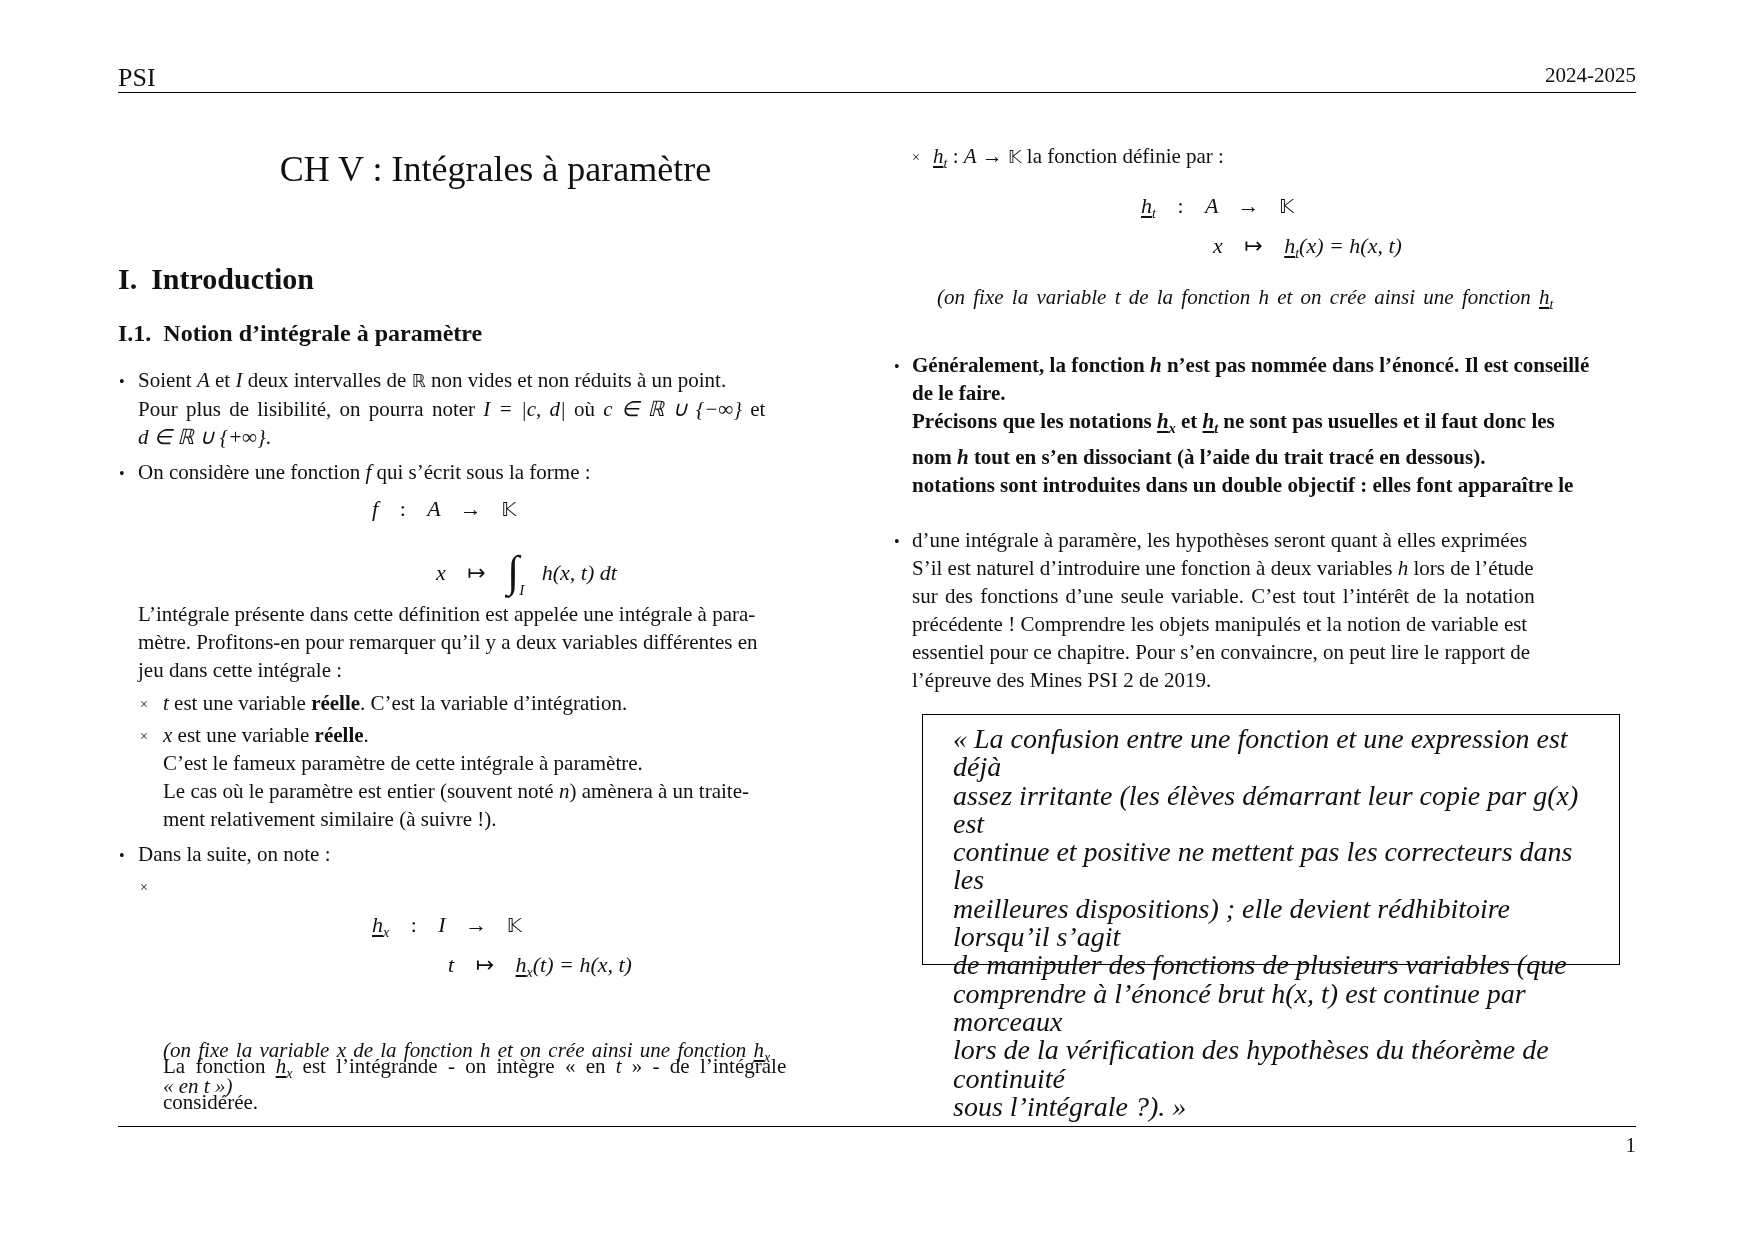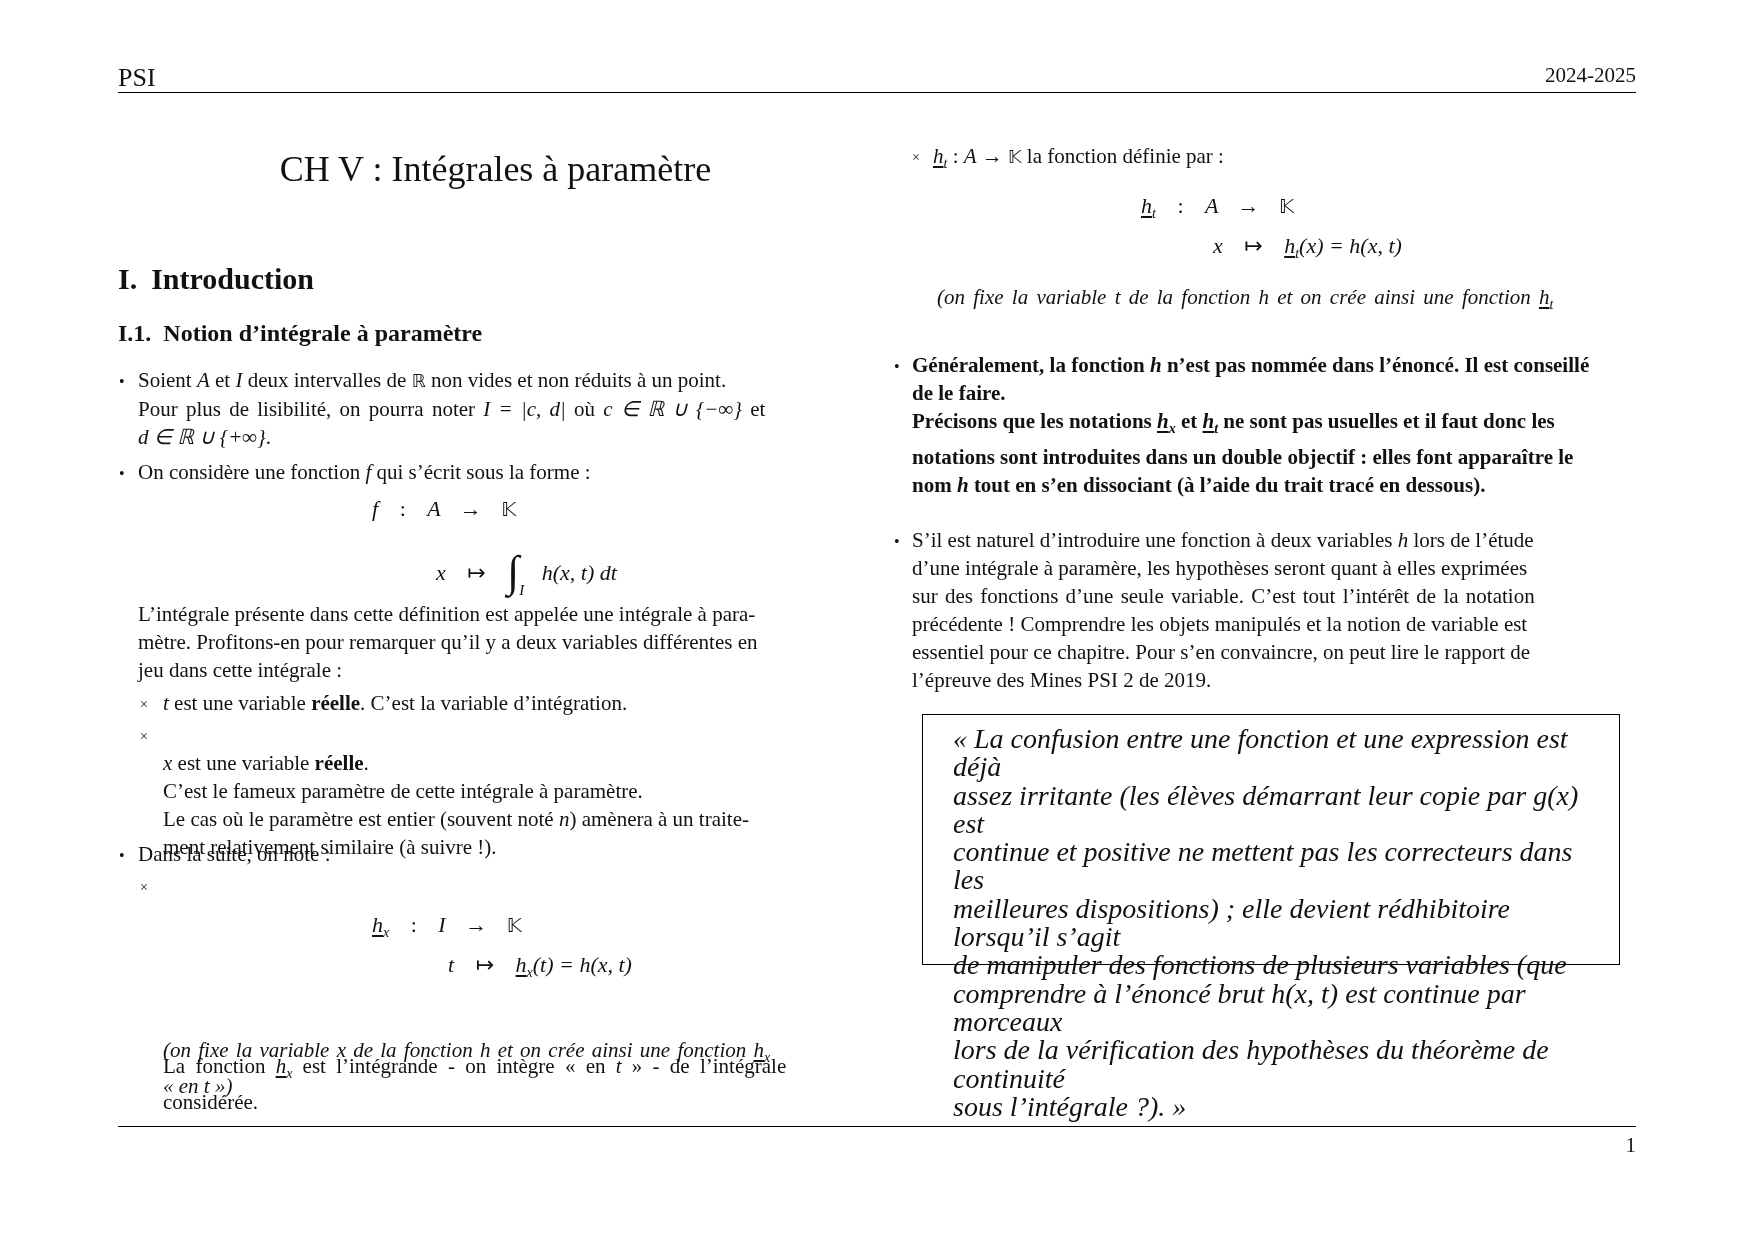--- a/index.html
+++ b/index.html
@@ -86,21 +86,21 @@
     <div style="white-space:nowrap;">jeu dans cette intégrale :</div>
   </div>
 
   <span class="cross" style="left:140px; top:697px;">×</span>
   <div class="block" style="left:163px; top:689px; width:710px; white-space:nowrap;">
     <i>t</i><span> est une variable </span><b>réelle</b><span>. C’est la variable d’intégration.</span>
   </div>
 
   <span class="cross" style="left:140px; top:729px;">×</span>
   <div class="block" style="left:163px; top:721px; width:710px;">
-    <div style="white-space:nowrap;margin-top:28px;"><i>x</i><span> est une variable </span><b>réelle</b><span>.</span></div>
+    <div style="white-space:nowrap;"><i>x</i><span> est une variable </span><b>réelle</b><span>.</span></div>
     <div style="white-space:nowrap;">C’est le fameux paramètre de cette intégrale à paramètre.</div>
     <div style="white-space:nowrap;"><span>Le cas où le paramètre est entier (souvent noté </span><i>n</i><span>) amènera à un traite-</span></div>
     <div style="white-space:nowrap;">ment relativement similaire (à suivre !).</div>
   </div>
 
   <span class="bullet" style="left:119px; top:847px;">•</span>
   <div class="block" style="left:138px; top:840px; width:735px; white-space:nowrap;">Dans la suite, on note :</div>
 
   <span class="cross" style="left:140px; top:880px;">×</span>
 
@@ -147,28 +147,28 @@
 
   <div class="block" style="left:937px; top:283px; width:700px; font-style:italic;">
     <div style="white-space:nowrap; word-spacing:3px;"><span>(on fixe la variable </span><span>t</span><span> de la fonction </span><span>h</span><span> et on crée ainsi une fonction </span><span class="u">h</span><span class="sub">t</span></div>
   </div>
 
   <span class="bullet" style="left:894px; top:358px;">•</span>
   <div class="block" style="left:912px; top:351px; width:724px;font-weight:bold;">
     <div style="white-space:nowrap;"><span>Généralement, la fonction </span><i>h</i><span> n’est pas nommée dans l’énoncé. Il est conseillé</span></div>
     <div style="white-space:nowrap;">de le faire.</div>
     <div style="white-space:nowrap;"><span>Précisons que les notations </span><span class="u">h</span><span class="sub">x</span><span> et </span><span class="u">h</span><span class="sub">t</span><span> ne sont pas usuelles et il faut donc les</span></div>
+    <div style="white-space:nowrap;"><span>nom </span><i>h</i><span> tout en s’en dissociant (à l’aide du trait tracé en dessous).</span></div>
     <div style="white-space:nowrap;">notations sont introduites dans un double objectif : elles font apparaître le</div>
-    <div style="white-space:nowrap;"><span>nom </span><i>h</i><span> tout en s’en dissociant (à l’aide du trait tracé en dessous).</span></div>
   </div>
 
   <span class="bullet" style="left:894px; top:533px;">•</span>
   <div class="block" style="left:912px; top:526px; width:724px;">
+    <div style="white-space:nowrap;">d’une intégrale à paramère, les hypothèses seront quant à elles exprimées</div>
     <div style="white-space:nowrap;"><span>S’il est naturel d’introduire une fonction à deux variables </span><i>h</i><span> lors de l’étude</span></div>
-    <div style="white-space:nowrap;">d’une intégrale à paramère, les hypothèses seront quant à elles exprimées</div>
     <div style="white-space:nowrap; word-spacing:2px;">sur des fonctions d’une seule variable. C’est tout l’intérêt de la notation</div>
     <div style="white-space:nowrap;">précédente ! Comprendre les objets manipulés et la notion de variable est</div>
     <div style="white-space:nowrap;">essentiel pour ce chapitre. Pour s’en convaincre, on peut lire le rapport de</div>
     <div style="white-space:nowrap;">l’épreuve des Mines PSI 2 de 2019.</div>
   </div>
 
   <div class="quote-box">
     <div class="quote-text">
       <div>« La confusion entre une fonction et une expression est déjà</div>
       <div>assez irritante (les élèves démarrant leur copie par g(x) est</div>

